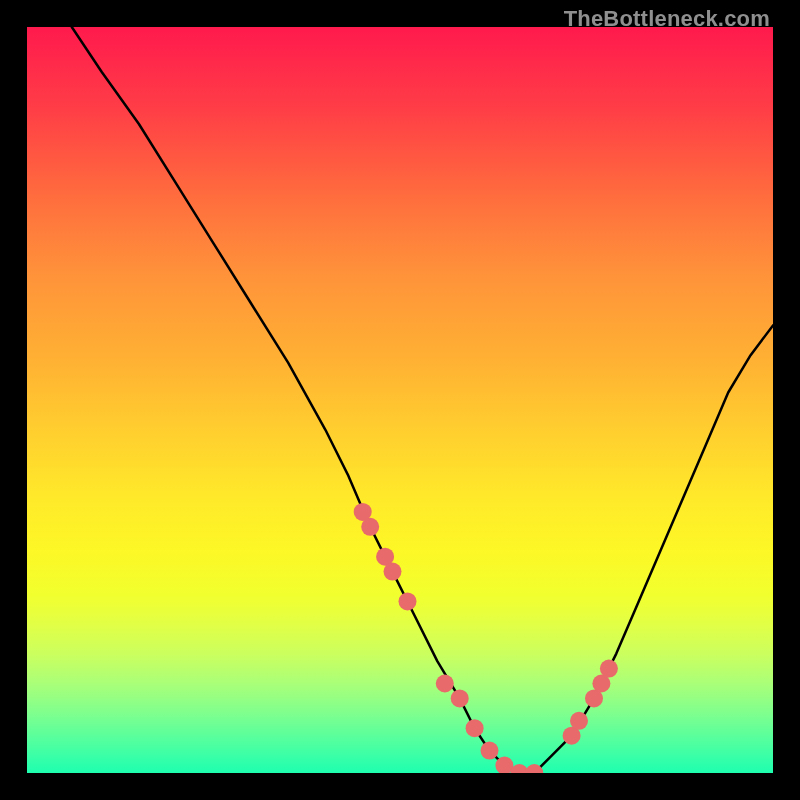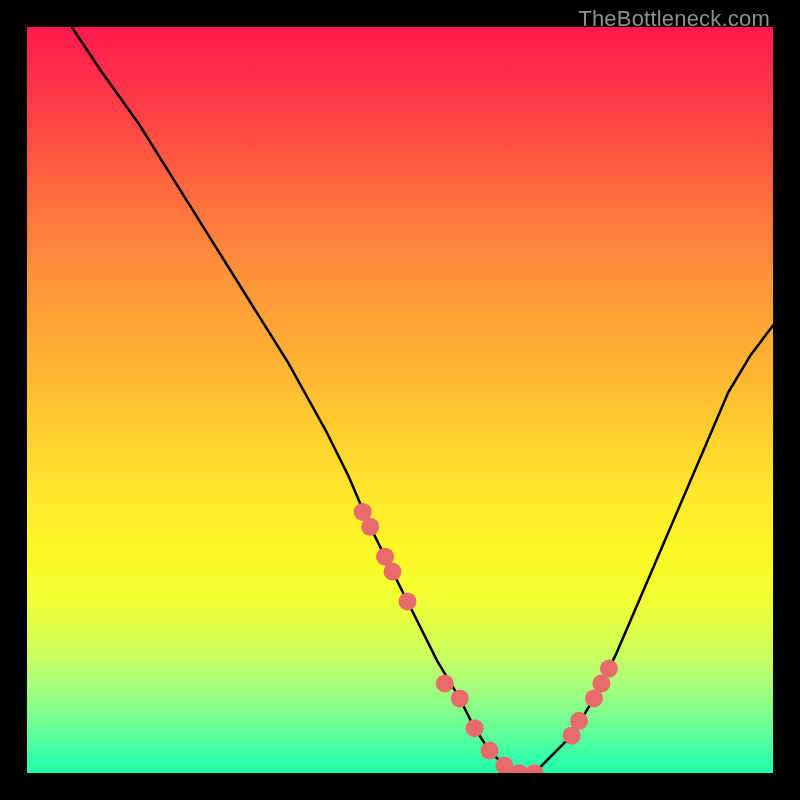--- a/index.html
+++ b/index.html
@@ -40,21 +40,21 @@
       #7fff8e 92%,
       #4fffa0 96%,
       #1effb0 100%
     );
   }
   .watermark {
     position: absolute;
     top: 6px;
     right: 30px;
     font-size: 22px;
-    font-weight: 400;
+    font-weight: 700;
     color: #8f8f8f;
     letter-spacing: 0.2px;
     user-select: none;
   }
 </style>
 </head>
 <body>
 
 <div class="frame">
   <div class="plot-area">

